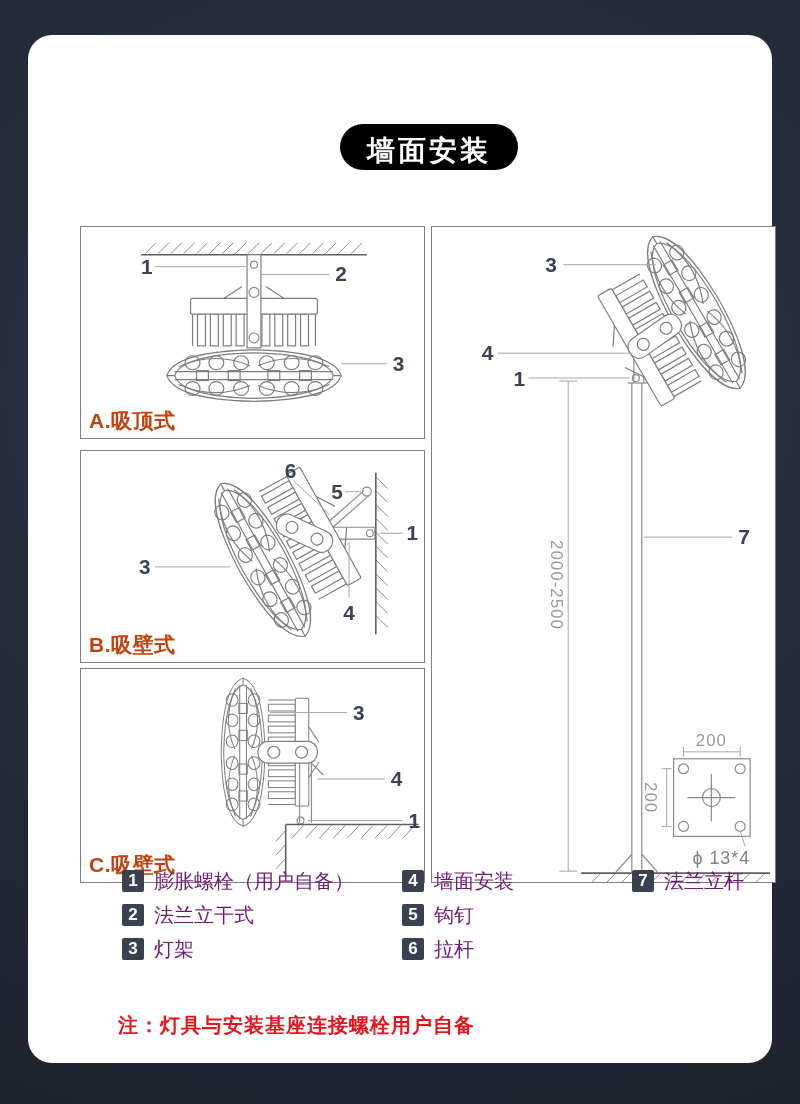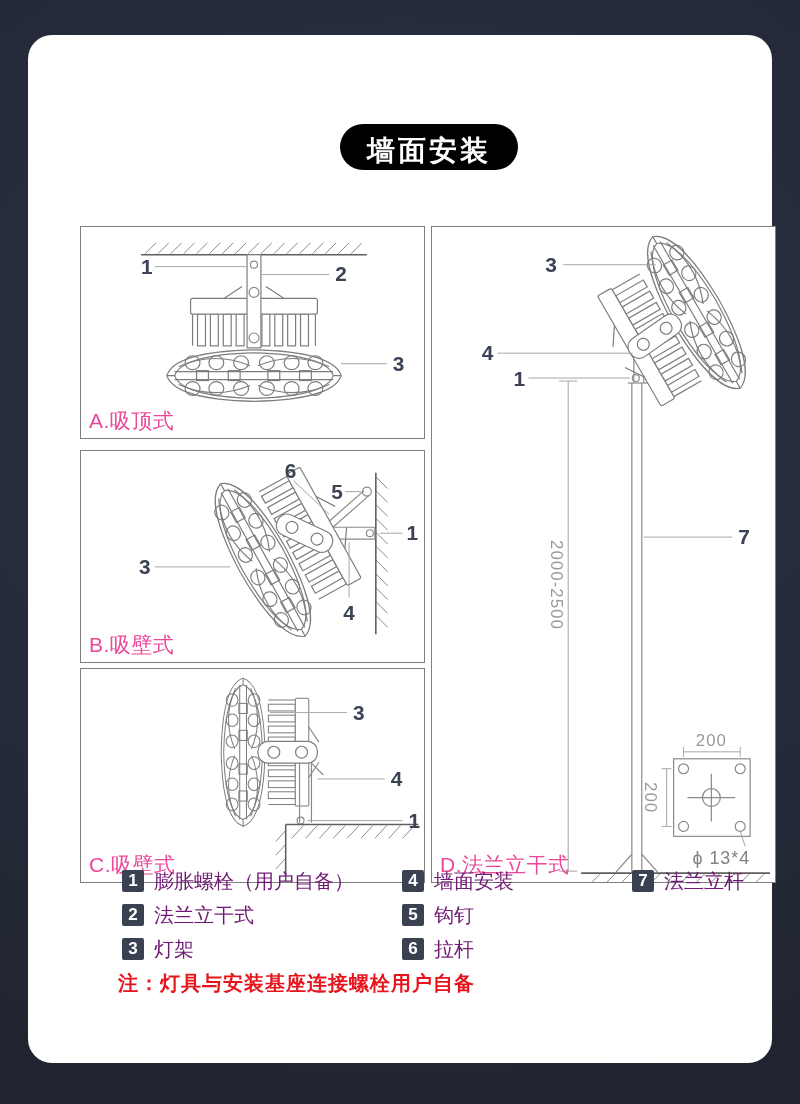--- a/index.html
+++ b/index.html
@@ -16,41 +16,41 @@
     position:absolute;left:312px;top:89px;width:178px;height:46px;
     background:#000000;border-radius:23px;color:#fff;
     font-size:28px;font-weight:bold;letter-spacing:3px;
     display:flex;align-items:flex-end;justify-content:center;
   }
   .dbox{
     position:absolute;border:1px solid #7f7f7f;background:#fff;box-sizing:border-box;
   }
   .dbox svg{position:absolute;left:0;top:0;}
   .caption{
-    position:absolute;left:8px;bottom:3px;font-size:21px;font-weight:400;color:#ec4899;
+    position:absolute;left:8px;bottom:3px;font-size:21px;font-weight:700;color:#c2410c;
     letter-spacing:0.5px;white-space:nowrap;margin-top:16px;
   }
   .box-a{left:52px;top:191px;width:345px;height:213px;}
   .box-b{left:52px;top:415px;width:345px;height:213px;}
   .box-c{left:52px;top:633px;width:345px;height:215px;}
   .box-d{left:403px;top:191px;width:345px;height:657px;}
   .legend{position:absolute;left:0;top:866px;width:800px;}
   .legend-col{position:absolute;top:4px;}
   .legend-col.c1{left:94px;}
   .legend-col.c2{left:374px;}
   .legend-col.c3{left:604px;}
   .legend-item{display:flex;align-items:center;height:22px;margin-bottom:12px;}
   .badge{
     width:22px;height:22px;background:#3a4150;color:#fff;border-radius:2px;
     font-size:17px;font-weight:bold;display:flex;align-items:center;justify-content:center;
     margin-right:10px;flex:0 0 auto;
   }
   .legend-label{font-size:20px;color:#701a75;white-space:nowrap;}
   .note{
-    position:absolute;left:90px;top:935px;font-size:20px;font-weight:bold;
+    position:absolute;left:90px;top:977px;font-size:20px;font-weight:bold;
     color:#e8141c;letter-spacing:1px;white-space:nowrap;
   }
   
   .ln{stroke:#8a8a8a;stroke-width:1.2;fill:none;}
   .ln-dark{stroke:#5f5f5f;stroke-width:1.6;fill:none;}
   .hatch{stroke:#8a8a8a;stroke-width:1;fill:none;}
   .leader{stroke:#a5a5a5;stroke-width:1;fill:none;}
   .dim{stroke:#a5a5a5;stroke-width:1;fill:none;}
   .num{font-size:21px;font-weight:bold;fill:#3a4254;font-family:"Liberation Sans","DejaVu Sans",sans-serif;}
   .dimtxt{font-size:17px;fill:#9a9a9a;font-family:"Liberation Sans","DejaVu Sans",sans-serif;letter-spacing:1px;}
@@ -302,21 +302,20 @@
         <line class="leader" x1="132" y1="37" x2="225" y2="37"></line>
         <line class="leader" x1="66" y1="126" x2="202" y2="126"></line>
         <line class="leader" x1="97" y1="151" x2="199" y2="151"></line>
         <line class="leader" x1="213" y1="311" x2="302" y2="311"></line>
       </g>
       <text class="num" x="114" y="44">3</text>
       <text class="num" x="50" y="133">4</text>
       <text class="num" x="82" y="159">1</text>
       <text class="num" x="308" y="318">7</text>
     </svg>
-    <div class="caption">D.法兰立干式</div>
   </div>
 
   <div class="legend" style="left:0;top:831px;">
     <div class="legend-col c1">
       <div class="legend-item">
         <span class="badge">1</span>
         <span class="legend-label">膨胀螺栓（用户自备）</span>
       </div>
       <div class="legend-item">
         <span class="badge">2</span>

